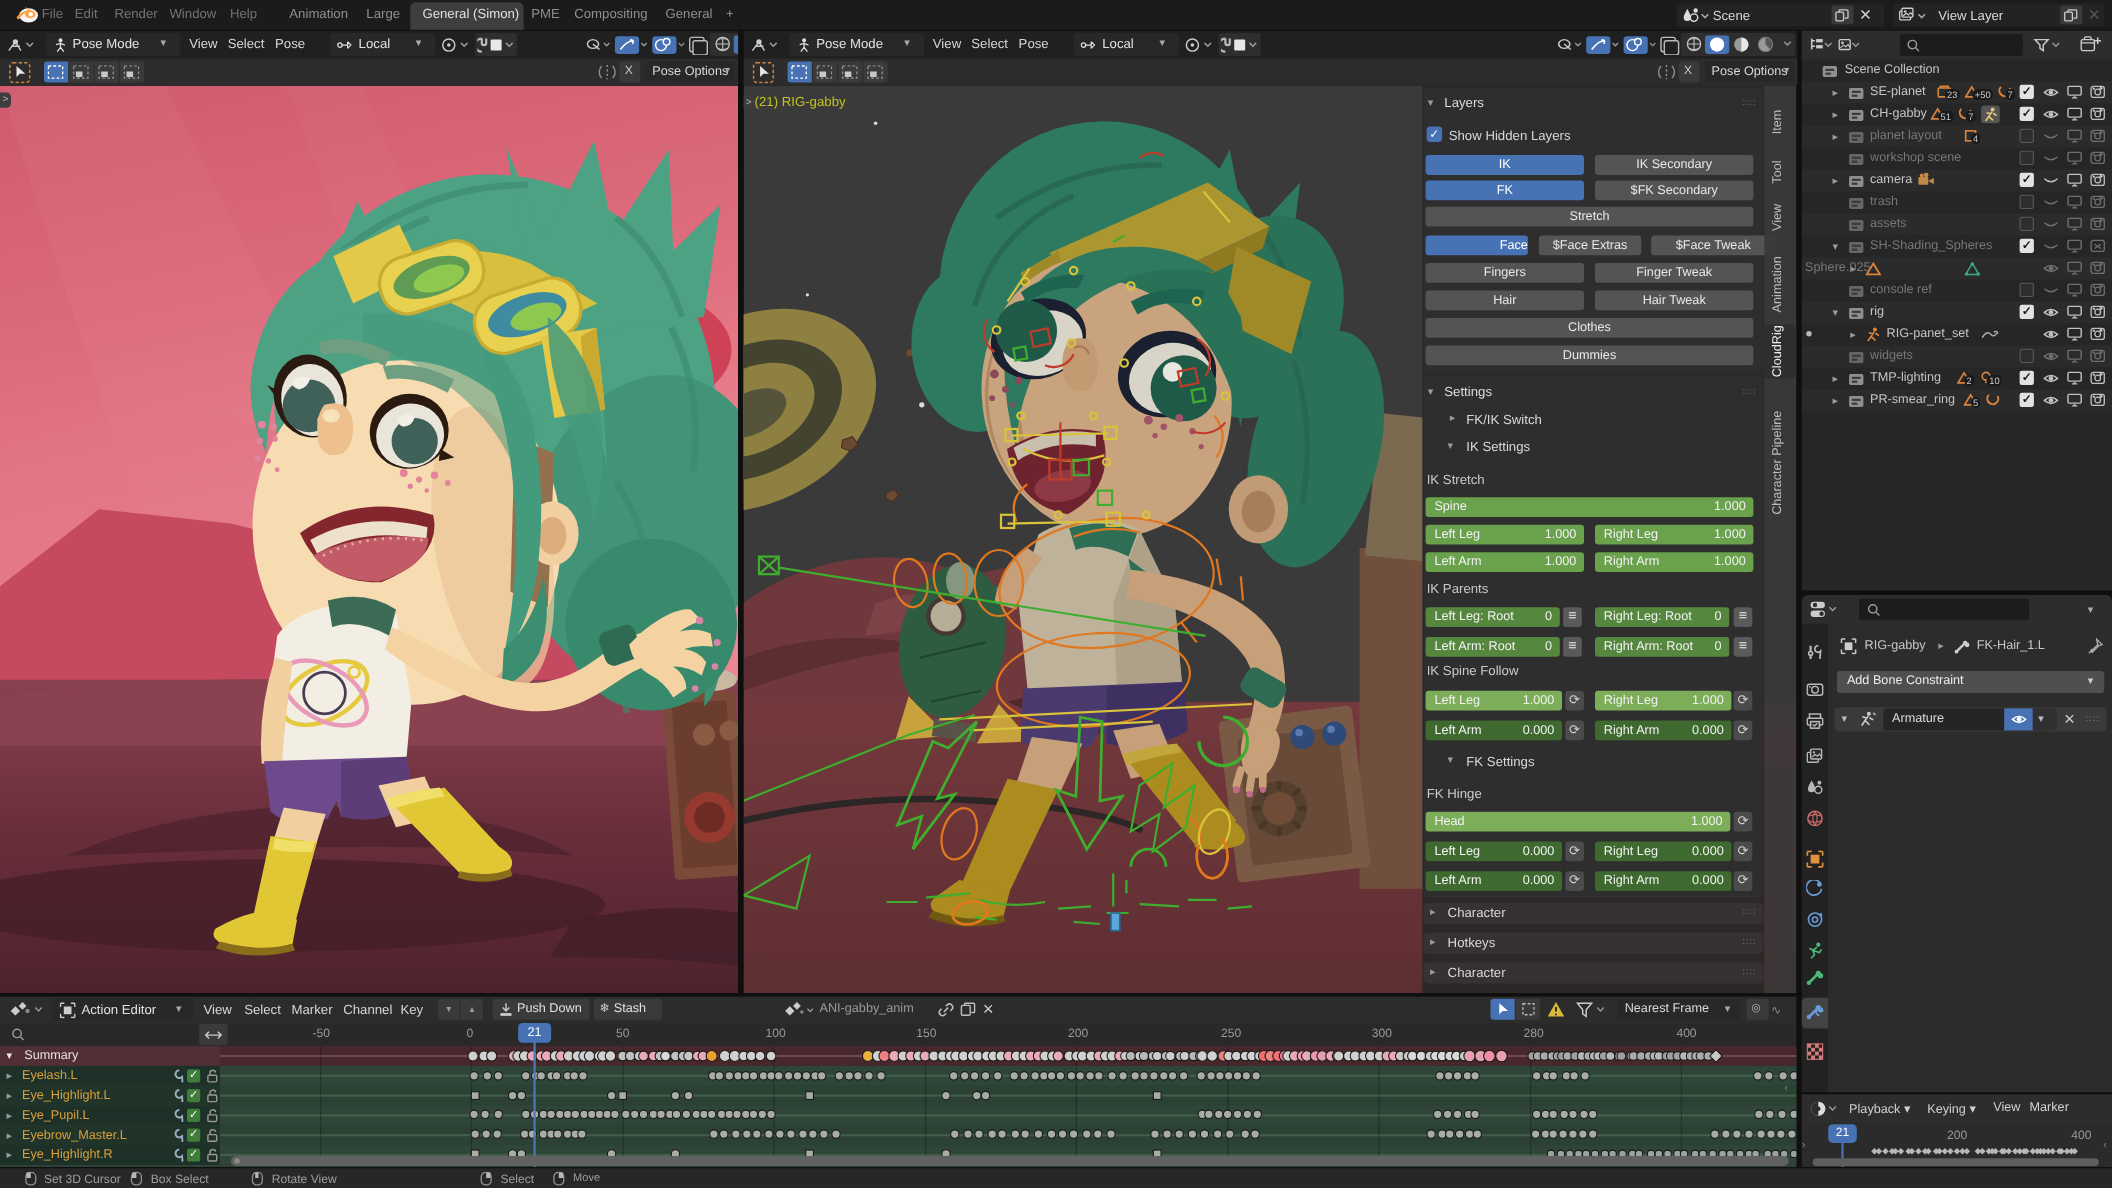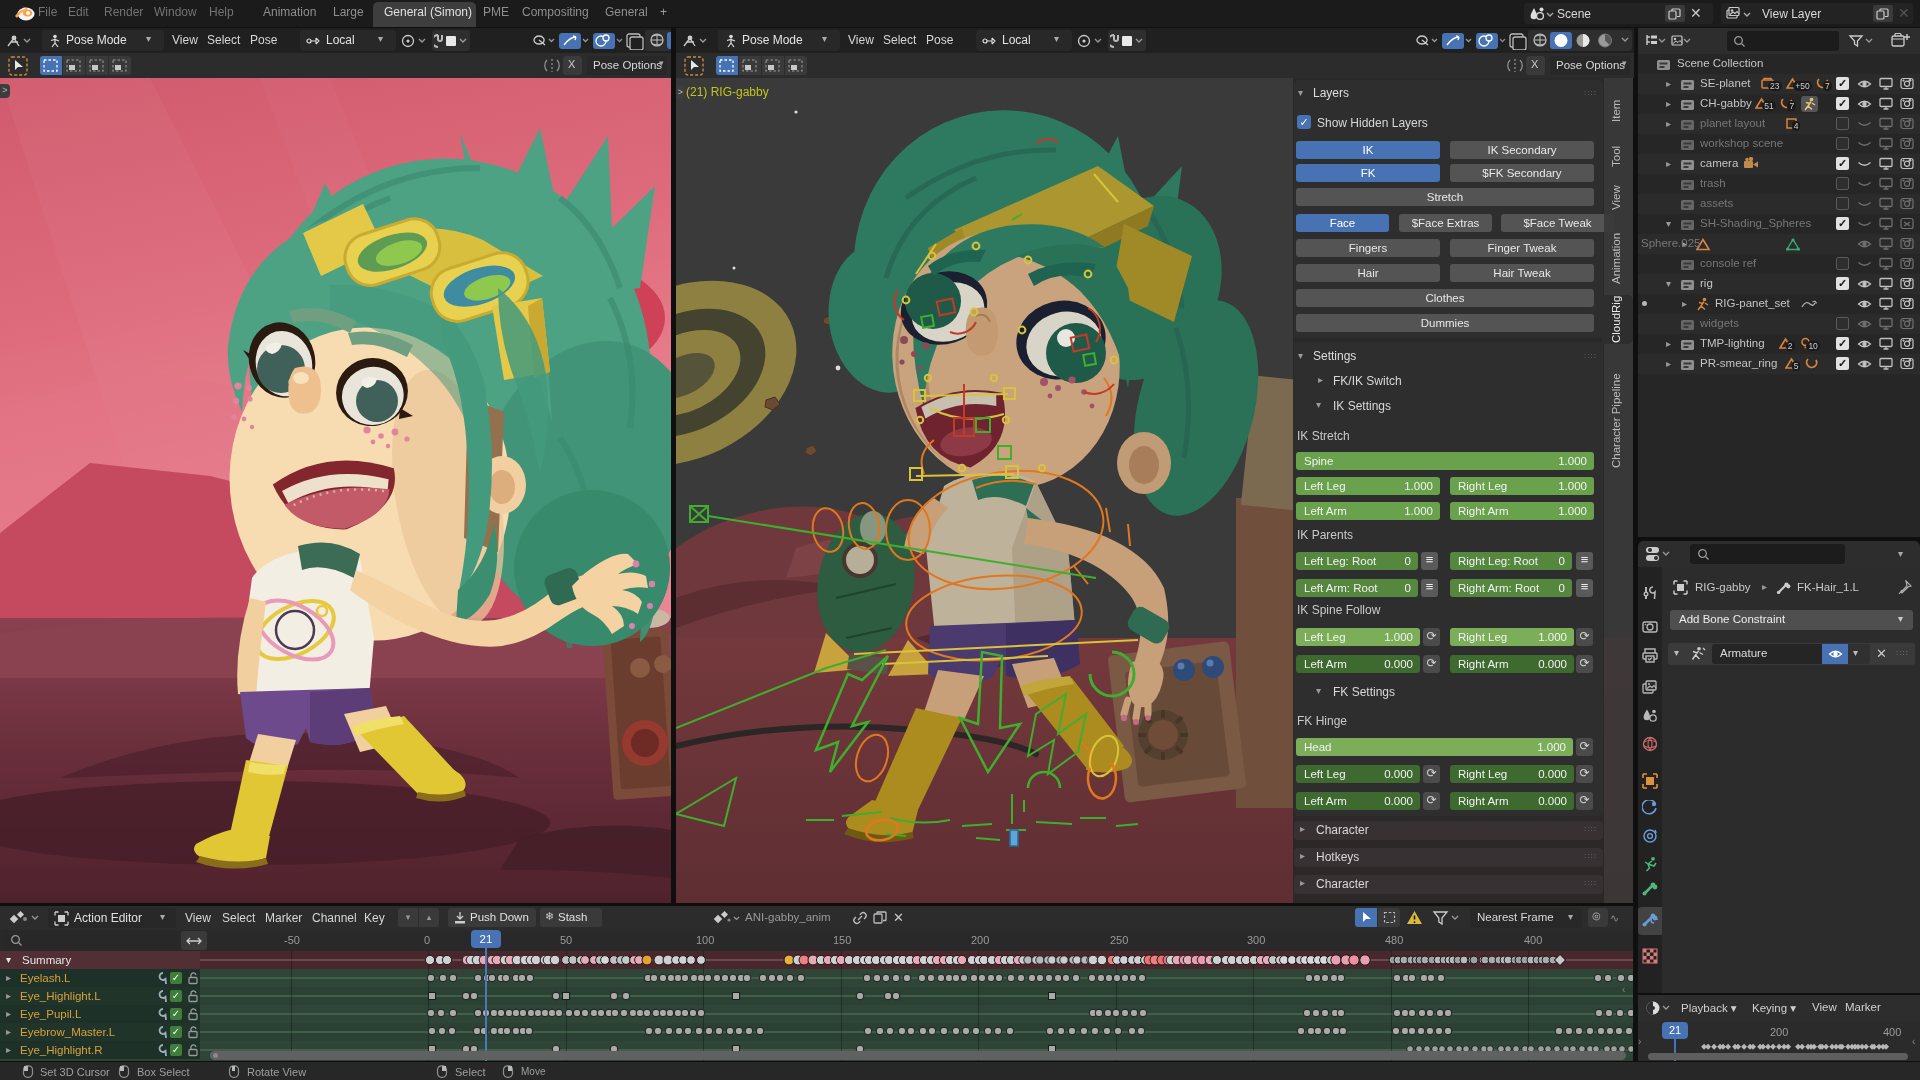--- a/index.html
+++ b/index.html
@@ -667,21 +667,21 @@
 <div class="abs" style="left:1298px;top:87px;font-size:10px;color:#9a9a9a;">▾</div>
 <div class="abs" style="left:1313px;top:86px;font-size:12px;color:#dedede;">Layers</div>
 <div class="abs" style="left:1584px;top:88px;font-size:8px;color:#777;letter-spacing:1px;">::::</div>
 <div class="abs" style="left:1297px;top:115px;width:14px;height:14px;background:#4772b3;border-radius:3px;color:#fff;font-size:11px;line-height:14px;text-align:center;">✓</div>
 <div class="abs" style="left:1317px;top:116px;font-size:12px;color:#d8d8d8;">Show Hidden Layers</div>
 <div class="btnb" style="left:1296px;top:141px;width:144px;">IK</div>
 <div class="btn" style="left:1450px;top:141px;width:144px;">IK Secondary</div>
 <div class="btnb" style="left:1296px;top:164px;width:144px;">FK</div>
 <div class="btn" style="left:1450px;top:164px;width:144px;">$FK Secondary</div>
 <div class="btn" style="left:1296px;top:188px;width:298px;">Stretch</div>
-<div class="btnb" style="left:1296px;top:214px;width:93px;">Face</div>
+<div class="btnb" style="left:1296px;top:214px;width:93px;text-align:right;">Face</div>
 <div class="btn" style="left:1399px;top:214px;width:93px;">$Face Extras</div>
 <div class="btn" style="left:1501px;top:214px;width:113px;">$Face Tweak</div>
 <div class="btn" style="left:1296px;top:239px;width:144px;">Fingers</div>
 <div class="btn" style="left:1450px;top:239px;width:144px;">Finger Tweak</div>
 <div class="btn" style="left:1296px;top:264px;width:144px;">Hair</div>
 <div class="btn" style="left:1450px;top:264px;width:144px;">Hair Tweak</div>
 <div class="btn" style="left:1296px;top:289px;width:298px;">Clothes</div>
 <div class="btn" style="left:1296px;top:314px;width:298px;">Dummies</div>
 
 <div class="abs" style="left:1298px;top:350px;font-size:10px;color:#9a9a9a;">▾</div>
@@ -1482,21 +1482,21 @@
 <div class="abs" style="left:1610px;top:912px;font-size:11px;color:#888;">∿</div>
 <div class="abs" style="left:0;top:930px;width:1633px;height:21px;background:#292929;"></div>
 <div class="kv" style="left:284px;top:934px;">-50</div>
 <div class="kv" style="left:424px;top:934px;">0</div>
 <div class="kv" style="left:560px;top:934px;">50</div>
 <div class="kv" style="left:696px;top:934px;">100</div>
 <div class="kv" style="left:833px;top:934px;">150</div>
 <div class="kv" style="left:971px;top:934px;">200</div>
 <div class="kv" style="left:1110px;top:934px;">250</div>
 <div class="kv" style="left:1247px;top:934px;">300</div>
-<div class="kv" style="left:1385px;top:934px;">480</div>
+<div class="kv" style="left:1385px;top:934px;">280</div>
 <div class="kv" style="left:1524px;top:934px;">400</div>
 <div class="field" style="left:4px;top:931px;width:174px;height:19px;"></div>
 <svg class="abs" style="left:10px;top:934px" width="13" height="13" viewBox="0 0 13 13">
       <circle cx="5.5" cy="5.5" r="3.8" fill="none" stroke="#999" stroke-width="1.3"></circle>
       <path d="M8.5,8.5 l3,3" stroke="#999" stroke-width="1.3"></path>
     </svg>
 <div class="abs" style="left:181px;top:931px;width:26px;height:19px;background:#3a3a3a;border-radius:3px;"></div>
 <svg class="abs" style="left:186px;top:936px" width="16" height="10" viewBox="0 0 16 10">
       <path d="M1,5 h14 M4,2 L1,5 l3,3 M12,2 l3,3 -3,3" stroke="#ccc" stroke-width="1.3" fill="none"></path>
     </svg>

